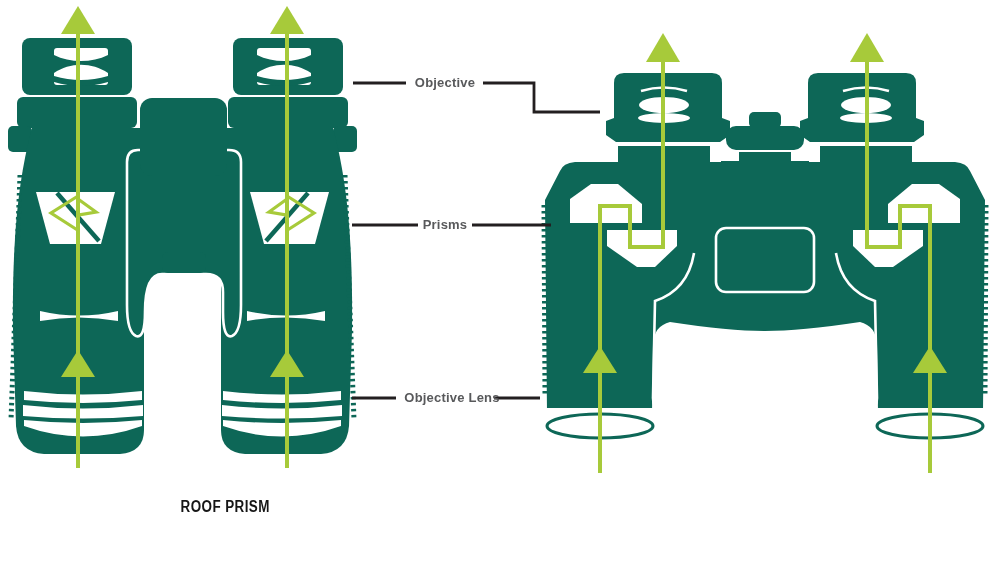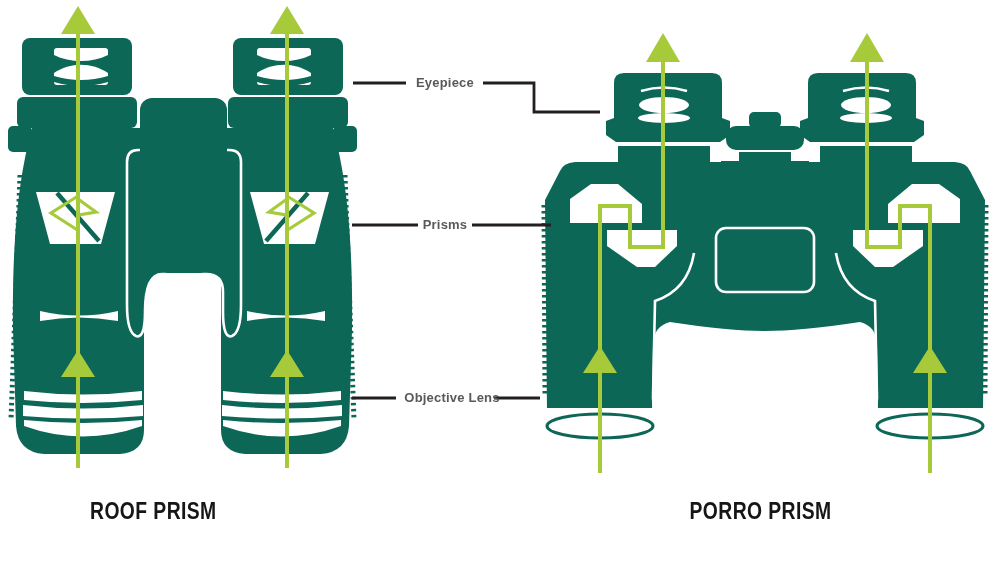--- a/index.html
+++ b/index.html
@@ -11,21 +11,21 @@
   .lg {fill:var(--lgreen);}
   .lgline{stroke:var(--lgreen);stroke-width:4;fill:none;}
   .lgthin{stroke:var(--lgreen);stroke-width:3.2;fill:none;stroke-linejoin:miter;}
   .dkline{stroke:var(--green);stroke-width:4.5;fill:none;}
   .wline{stroke:#ffffff;stroke-width:2.6;fill:none;}
   .wsh{fill:var(--green);stroke:#ffffff;stroke-width:2.6;}
   .conn{stroke:var(--linecol);stroke-width:2.8;fill:none;}
   .serr{stroke:var(--green);stroke-width:5;fill:none;stroke-dasharray:2.5 3.5;}
   .calloutLabel{position:absolute;font-size:13px;font-weight:bold;color:var(--graytxt);
         text-align:center;line-height:16px;letter-spacing:.2px;white-space:nowrap;}
-  .caption{position:absolute;width:200px;text-align:left;font-size:23px;font-weight:800;
+  .caption{position:absolute;width:200px;text-align:right;font-size:16px;font-weight:800;
         color:var(--titlecol);letter-spacing:.5px;white-space:nowrap;}
   .caption span{display:inline-block;transform:scaleX(.84);transform-origin:center;}
 </style>
 </head>
 <body>
 
 <div class="stage">
 
 <svg width="1000" height="563" viewBox="0 0 1000 563">
 
@@ -111,23 +111,20 @@
   <g>
     <path class="conn" d="M353 83 H406"></path>
     <path class="conn" d="M483 83 H534 V112 H600"></path>
     <path class="conn" d="M352 225 H418"></path>
     <path class="conn" d="M472 225 H551"></path>
     <path class="conn" d="M352 398 H396"></path>
     <path class="conn" d="M494 398 H540"></path>
   </g>
 </svg>
 
-  <div class="calloutLabel" style="left:404px;top:75px;width:82px;">Eyepiece</div>
+  <div class="calloutLabel" style="left:404px;top:75px;width:82px;">Objective</div>
   <div class="calloutLabel" style="left:404px;top:217px;width:82px;">Prisms</div>
   <div class="calloutLabel" style="left:394px;top:390px;width:102px;margin-left:7px;">Objective Lens</div>
 
   <div class="caption" style="left:78px;top:498px;">
     <span>ROOF PRISM</span>
   </div>
-  <div class="caption" style="left:676px;top:498px;">
-    <span>PORRO PRISM</span>
-  </div>
 </div>
 
 </body></html>

